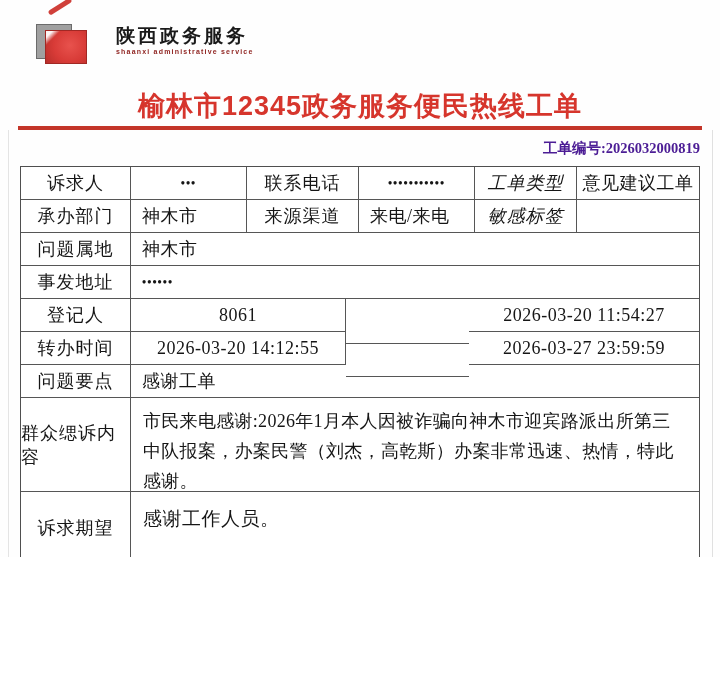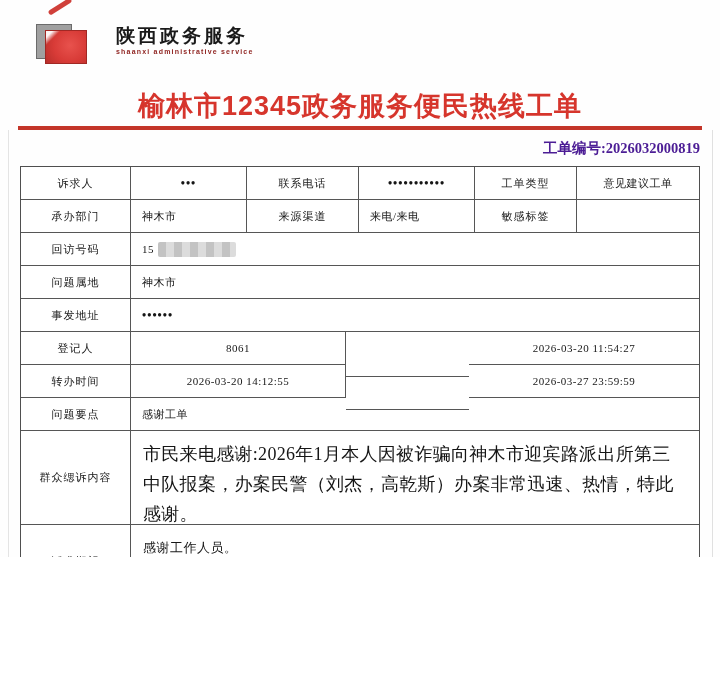--- a/index.html
+++ b/index.html
@@ -32,33 +32,33 @@
     font-size:27px;font-weight:bold;color:#d6352c;letter-spacing:1px;font-family:"Liberation Sans",sans-serif;}
   .red-rule{position:absolute;left:18px;top:126px;width:684px;height:4px;background:#c33529;}
 
   
   .order-no{position:absolute;right:20px;top:139px;font-size:14.5px;font-weight:bold;color:#4c1d95;}
 
   
   .wtable{position:absolute;left:20px;top:166px;width:678px;border:1px solid #4f4f4f;background:#fff;}
   .trow{display:flex;width:100%;}
   .c{box-sizing:border-box;border-right:1px solid #565656;border-bottom:1px solid #565656;
-     display:flex;align-items:center;justify-content:center;font-size:11px;color:#161616;
+     display:flex;align-items:center;justify-content:center;font-size:18px;color:#161616;
      letter-spacing:0.5px;overflow:hidden;}
   .c.last{border-right:none;}
   .c.left{justify-content:flex-start;padding-left:11px;}
   .c.topleft{align-items:flex-start;justify-content:flex-start;padding:8px 14px 0 12px;}
   .h33{height:33px;}
   .h94{height:94px;}
   .h73{height:73px;}
   .h45{height:45px;}
   .h36{height:36px;}
   .h36 .c{border-bottom:none;}
   
-  .wA{width:110px;} .wB{width:116px;} .wC{width:112px;} .wD{width:116px;} .wE{width:102px;} .wF{width:122px;}
+  .wA{width:110px;} .wB{width:116px;} .wC{width:112px;} .wD{width:116px;} .wE{width:102px;font-style:italic;} .wF{width:122px;}
   
   .wG{width:110px;} .wH{width:215px;} .wI{width:123px;margin-top:44px;} .wJ{width:230px;}
   
   .wK{width:110px;} .wL{width:568px;}
   .dots{font-weight:bold;letter-spacing:1px;font-size:12px;}
   .para{line-height:30px;text-align:left;font-size:18px;letter-spacing:0.3px;}
   .lab{letter-spacing:1px;}
   .cut-label{align-items:flex-start;padding-top:6px;}
 
   
@@ -116,27 +116,20 @@
 
     <div class="trow h33">
       <div class="c lab wA">承办部门</div>
       <div class="c left wB">神木市</div>
       <div class="c lab wC">来源渠道</div>
       <div class="c left wD">来电/来电</div>
       <div class="c lab wE">敏感标签</div>
       <div class="c wF last"></div>
     </div>
 
-    <div class="trow h33">
-      <div class="c lab wK">回访号码</div>
-      <div class="c left wL last">
-        <span>15</span>
-        <span class="px-blur"></span>
-      </div>
-    </div>
 
     <div class="trow h33">
       <div class="c lab wK">问题属地</div>
       <div class="c left wL last">神木市</div>
     </div>
 
     <div class="trow h33">
       <div class="c lab wK">事发地址</div>
       <div class="c left dots wL last">••••••</div>
     </div>
@@ -160,21 +153,21 @@
       <div class="c left wL last">感谢工单</div>
     </div>
 
     <div class="trow h94">
       <div class="c lab wK">群众缌诉内容</div>
       <div class="c topleft para wL last">市民来电感谢:2026年1月本人因被诈骗向神木市迎宾路派出所第三中队报案，办案民警（刘杰，高乾斯）办案非常迅速、热情，特此感谢。</div>
     </div>
 
     <div class="trow h73">
       <div class="c lab wK">诉求期望</div>
-      <div class="c topleft wL last" style="padding-top:14px;font-size:13px;">感谢工作人员。</div>
+      <div class="c topleft wL last" style="padding-top:14px;font-size:19px;">感谢工作人员。</div>
     </div>
 
 
     <div class="trow h36">
       <div class="c lab wK cut-label">调查结果</div>
       <div class="c wL last"></div>
     </div>
 
   </div>
 

